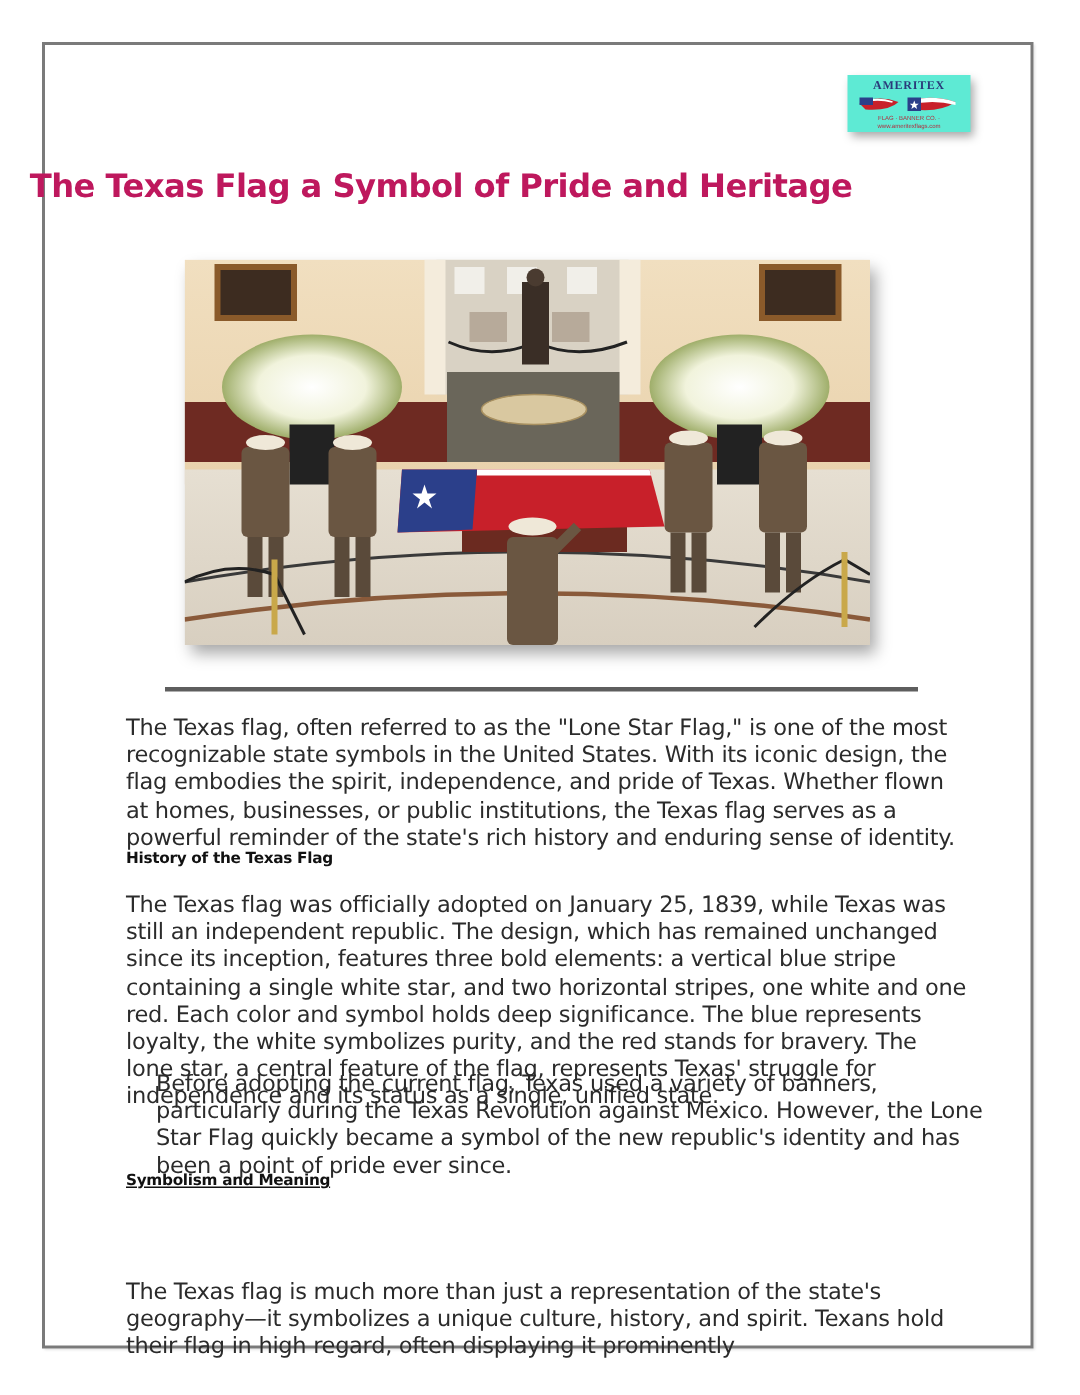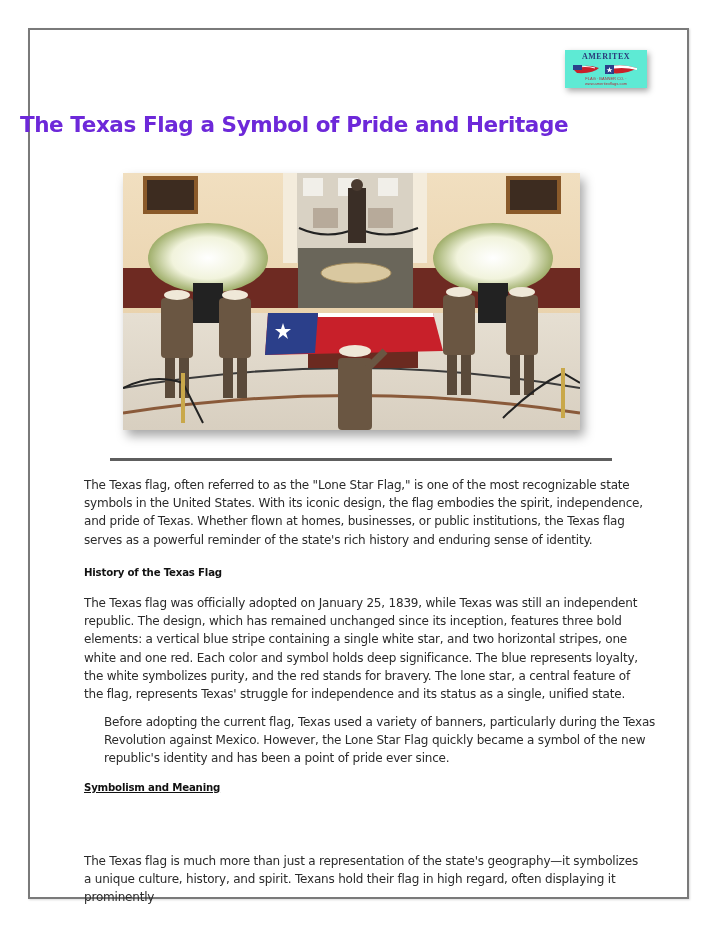--- a/index.html
+++ b/index.html
@@ -19,33 +19,33 @@
     font-family: "Liberation Serif", "DejaVu Serif", serif; font-weight: bold;
     font-size: 8px; letter-spacing: 0.5px; color: #2a3a7a;
   }
   .logo-sub {
     position: absolute; left: 4px; right: 4px; top: 26px; text-align: center;
     font-size: 4px; color: #b03040; line-height: 5px;
   }
   .title {
     position: absolute; left: 0; width: 588px; top: 112px; text-align: center;
     font-family: "DejaVu Sans", sans-serif; font-weight: bold; font-size: 21.5px;
-    color: #6d28d9; letter-spacing: -0.4px;
+    color: #be185d; letter-spacing: -0.4px;
   }
   .photo {
     position: absolute; left: 123px; top: 173px; width: 457px; height: 257px;
     box-shadow: 4px 6px 10px rgba(0,0,0,0.35); overflow: hidden;
   }
   .hr {
     position: absolute; left: 110px; top: 458px; width: 502px; height: 3px;
     background: #5e5e5e;
   }
   .body-text {
     position: absolute; left: 84px; width: 560px;
-    font-family: "DejaVu Sans", sans-serif; font-size: 12px; line-height: 18.2px;
+    font-family: "DejaVu Sans", sans-serif; font-size: 15px; line-height: 18.2px;
     color: #2b2b2b; letter-spacing: -0.2px;
   }
   .body-text p { margin: 0; }
   .heading {
     position: absolute; left: 84px; font-family: "DejaVu Sans", sans-serif;
     font-weight: bold; font-size: 10.2px; color: #111; letter-spacing: -0.2px;
   }
 </style>
 </head>
 <body>

